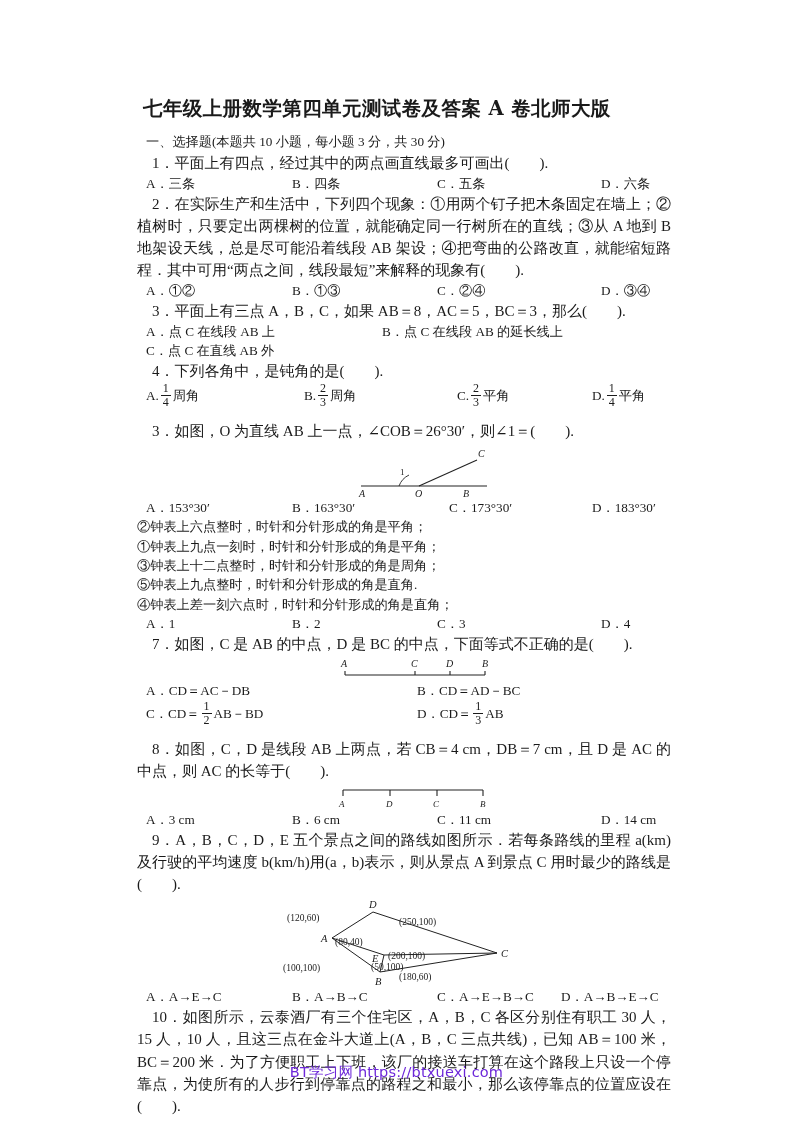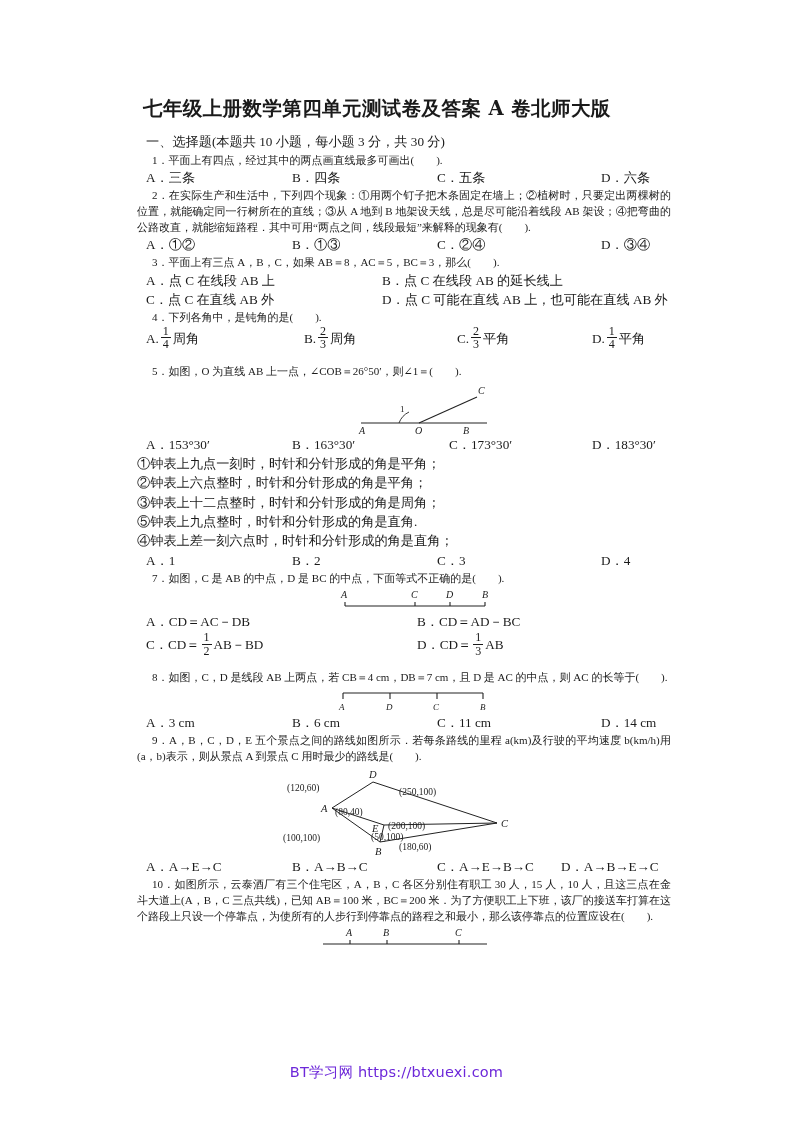--- a/index.html
+++ b/index.html
@@ -37,21 +37,21 @@
     margin: 0 0 11px 6px;
     line-height: 1.3;
     white-space: nowrap;
   }
   .section-head {
     font-size: 13.2px;
     line-height: 1.47;
     margin: 0 0 0 9px;
   }
   .q {
-    font-size: 11px;
+    font-size: 15px;
     line-height: 1.47;
     text-align: justify;
     margin: 0;
   }
   .q-indent {
     text-indent: 15px;
   }
   .sub {
     font-size: 13.2px;
     line-height: 1.47;
@@ -142,53 +142,52 @@
       <span class="opt d">D．③④</span>
     </div>
 
     <div class="q q-indent">3．平面上有三点 A，B，C，如果 AB＝8，AC＝5，BC＝3，那么(　　).</div>
     <div class="opts">
       <span class="opt wide-a">A．点 C 在线段 AB 上</span>
       <span class="opt wide-b">B．点 C 在线段 AB 的延长线上</span>
     </div>
     <div class="opts">
       <span class="opt wide-a">C．点 C 在直线 AB 外</span>
-      <span class="opt wide-b">D．点 C 可能在直线 AB 上，也可能在直线 AB 外</span>
     </div>
 
     <div class="q q-indent">4．下列各角中，是钝角的是(　　).</div>
     <div class="opts tall">
       <span class="opt a"><span>A.</span><span class="frac"><span class="num">1</span><span class="den">4</span></span><span>周角</span></span>
       <span class="opt b2"><span>B.</span><span class="frac"><span class="num">2</span><span class="den">3</span></span><span>周角</span></span>
       <span class="opt c2"><span>C.</span><span class="frac"><span class="num">2</span><span class="den">3</span></span><span>平角</span></span>
       <span class="opt d3"><span>D.</span><span class="frac"><span class="num">1</span><span class="den">4</span></span><span>平角</span></span>
     </div>
 
-    <div class="q q-indent">5．如图，O 为直线 AB 上一点，∠COB＝26°50′，则∠1＝(　　).</div>
+    <div class="q q-indent">3．如图，O 为直线 AB 上一点，∠COB＝26°30′，则∠1＝(　　).</div>
     <div class="fig">
       <svg width="534" height="56" viewBox="0 0 534 56">
         <line x1="224" y1="44" x2="350" y2="44" stroke="#222" stroke-width="1.1"></line>
         <line x1="282" y1="44" x2="340" y2="18" stroke="#222" stroke-width="1.1"></line>
         <path d="M 262 44 A 20 20 0 0 1 272 33" fill="none" stroke="#222" stroke-width="0.9"></path>
         <text x="222" y="55" font-family="Liberation Serif, serif" font-size="10" font-style="italic" fill="#222">A</text>
         <text x="278" y="55" font-family="Liberation Serif, serif" font-size="10" font-style="italic" fill="#222">O</text>
         <text x="326" y="55" font-family="Liberation Serif, serif" font-size="10" font-style="italic" fill="#222">B</text>
         <text x="341" y="15" font-family="Liberation Serif, serif" font-size="10" font-style="italic" fill="#222">C</text>
         <text x="263" y="33" font-family="Liberation Serif, serif" font-size="9" fill="#222">1</text>
       </svg>
     </div>
     <div class="opts">
       <span class="opt a">A．153°30′</span>
       <span class="opt b">B．163°30′</span>
       <span class="opt c3">C．173°30′</span>
       <span class="opt d3">D．183°30′</span>
     </div>
 
+    <div class="sub">②钟表上六点整时，时针和分针形成的角是平角；</div>
     <div class="sub">①钟表上九点一刻时，时针和分针形成的角是平角；</div>
-    <div class="sub">②钟表上六点整时，时针和分针形成的角是平角；</div>
     <div class="sub">③钟表上十二点整时，时针和分针形成的角是周角；</div>
     <div class="sub">⑤钟表上九点整时，时针和分针形成的角是直角.</div>
     <div class="sub">④钟表上差一刻六点时，时针和分针形成的角是直角；</div>
     <div class="opts">
       <span class="opt a">A．1</span>
       <span class="opt b">B．2</span>
       <span class="opt c">C．3</span>
       <span class="opt d">D．4</span>
     </div>
 

